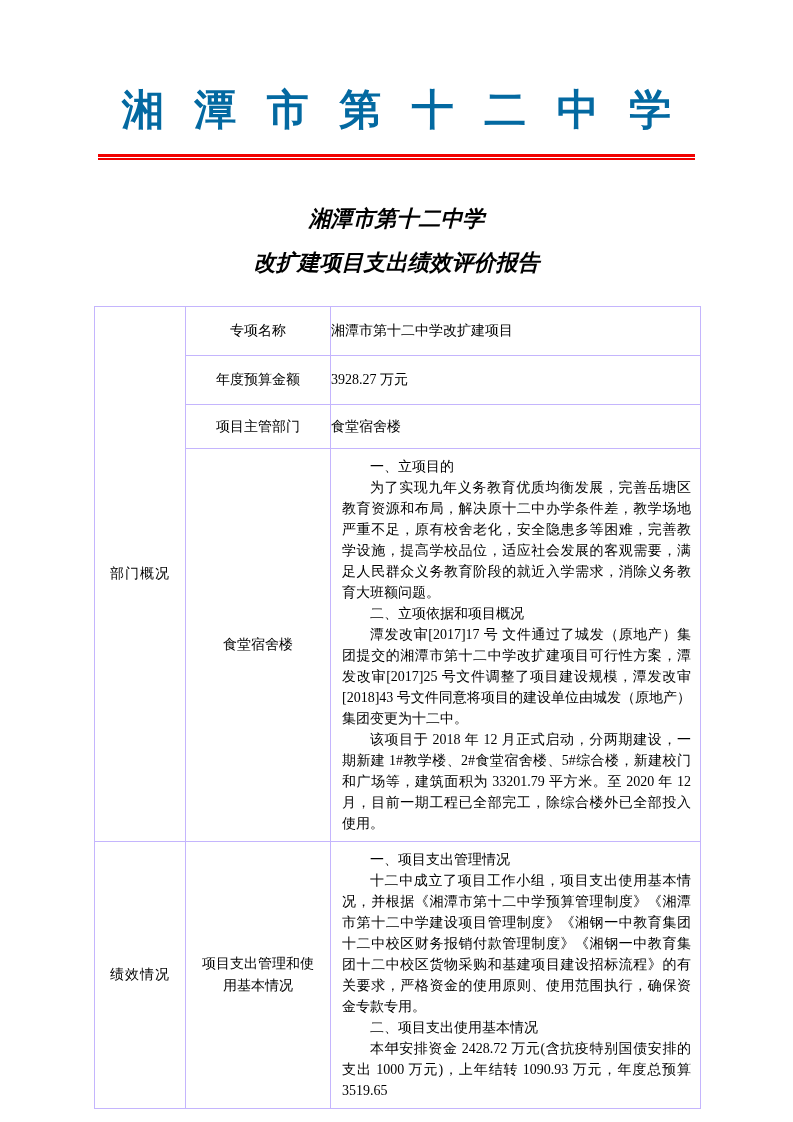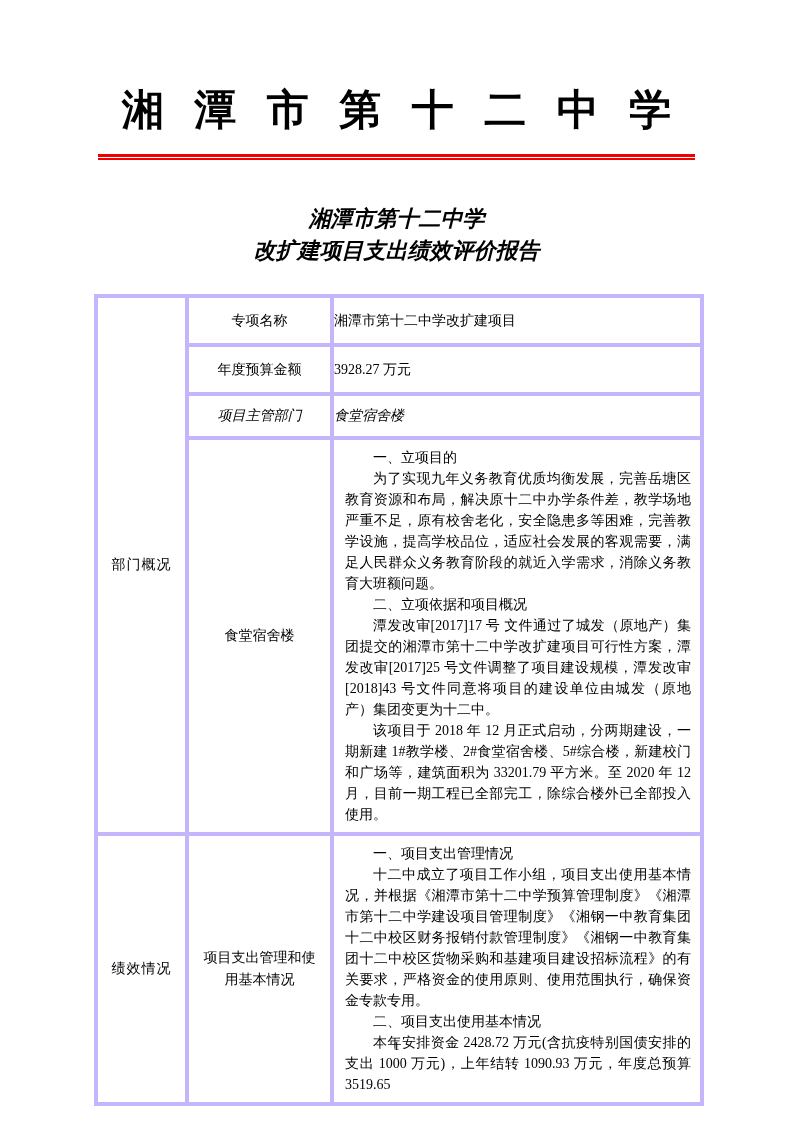--- a/index.html
+++ b/index.html
@@ -10,51 +10,51 @@
     width: 793px;
     height: 1122px;
     margin: 0 auto;
     background: #ffffff;
     overflow: hidden;
     color: #000;
   }
   .letterhead {
     padding-top: 84px;
     text-align: center;
-    color: #000000;
+    color: #0369a1;
     font-weight: bold;
     font-size: 42px;
     line-height: 52px;
     letter-spacing: 10px;
     padding-left: 10px;
     white-space: nowrap;
   }
   .double-rule {
     margin: 18px 98px 0 98px;
     height: 6px;
     border-top: 3px solid #f10000;
     border-bottom: 2px solid #f10000;
   }
   .report-title { margin-top: 44px; text-align: center; font-style: italic; }
   .report-title .t-line {
     font-size: 22px;
     font-weight: bold;
     line-height: 30px;
   }
-  .report-title .t-line + .t-line { margin-top: 2px; }
+  .report-title .t-line + .t-line { margin-top: 14px; }
 
   table.report-table {
     border-collapse: collapse;
     table-layout: fixed;
     width: 606px;
     margin: 28px 0 0 94px;
     border: 1.5px solid #000;
   }
   table.report-table td {
-    border: 4px solid #c4b5fd;
+    border: 1px solid #c4b5fd;
     font-size: 14px;
     color: #000;
   }
   col.c1 { width: 91px; }
   col.c2 { width: 145px; }
   col.c3 { width: 370px; }
   td.group-cell {
     text-align: center;
     vertical-align: middle;
     font-size: 14px;
@@ -66,21 +66,21 @@
     vertical-align: middle;
     padding: 4px 14px;
     line-height: 22px;
   }
   td.value-center {
     text-align: left;
     vertical-align: middle;
   }
   tr.r-short-1 { height: 49px; }
   tr.r-short-2 { height: 49px; }
-  tr.r-short-3 { height: 44px; font-style: italic; }
+  tr.r-short-3 { height: 44px; }
   td.value-text {
     vertical-align: top;
     padding: 7px 9px 7px 11px;
     text-align: justify;
     margin-top: 43px;
   }
   .para {
     text-indent: 2em;
     line-height: 21px;
     font-size: 14px;

